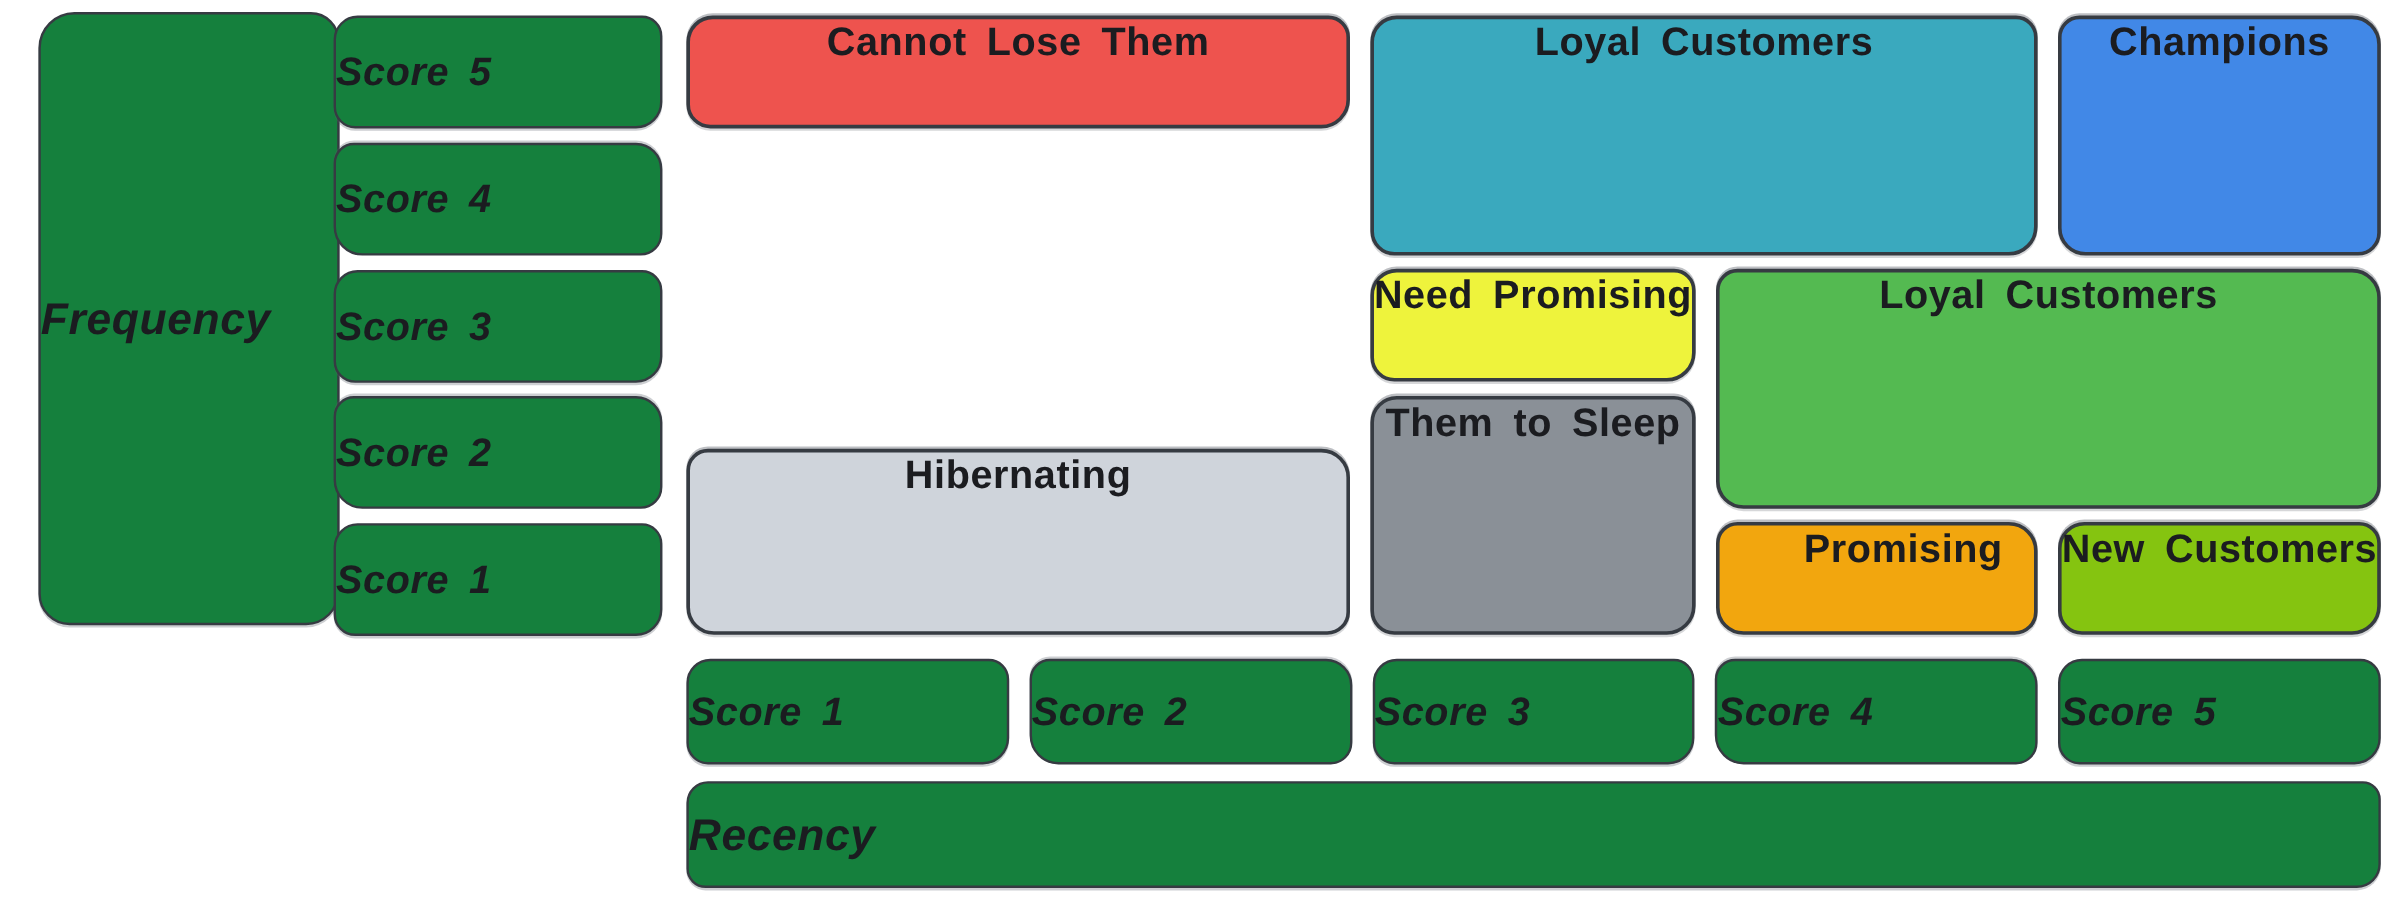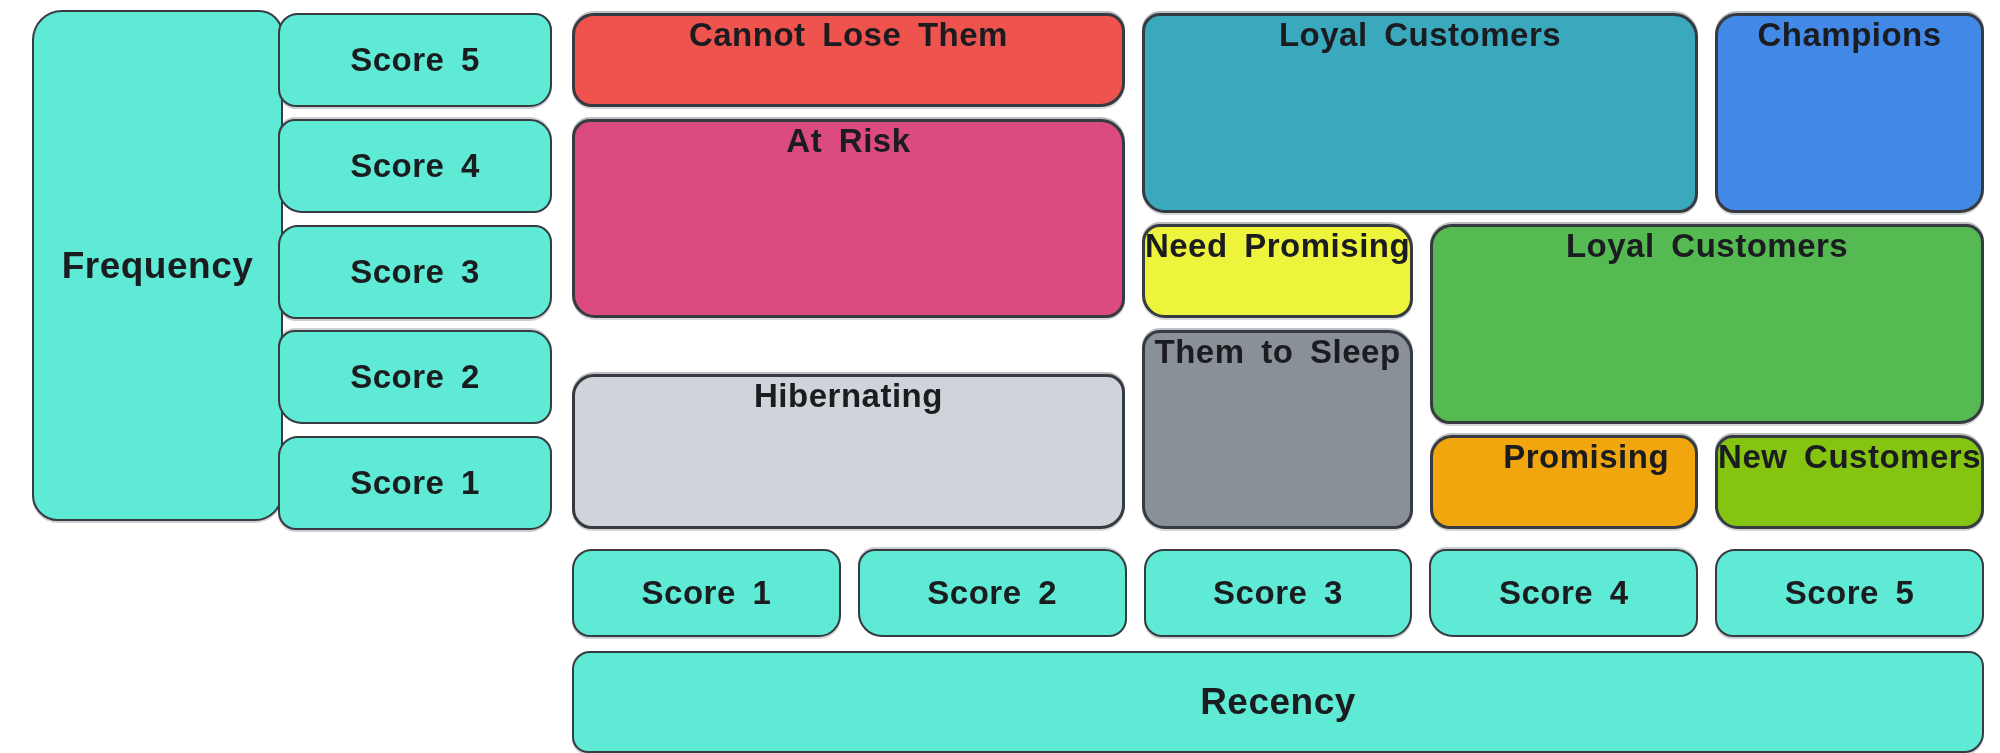--- a/index.html
+++ b/index.html
@@ -9,25 +9,26 @@
     height: 753px;
     background: #ffffff;
     font-family: "Liberation Sans", sans-serif;
     color: #1b1c20;
     overflow: hidden;
   }
   .box {
     box-sizing: border-box;
     display: flex;
     align-items: center;
-    justify-content: center;
-    background: #5eead4;
+    justify-content: flex-start;
+    background: #15803d;
     border: 2.5px solid #363b42;
     border-radius: 20px 17px 22px 18px;
     box-shadow: 0 2px 0 rgba(90,96,105,0.30);
+    font-style: italic;
   }
   .box.alt { border-radius: 17px 22px 18px 24px; box-shadow: 0 -2px 0 rgba(90,96,105,0.30); }
 
   
   #freq-axis {
     position: absolute; left: 32px; top: 10px;
     width: 251px; height: 511px;
     border-radius: 30px 24px 28px 26px;
   }
   
@@ -60,21 +61,21 @@
   .segment:nth-child(even) { border-radius: 18px 24px 19px 23px; }
   #recency-scores {
     margin-top: 20px;
     display: grid;
     grid-template-columns: repeat(5, 1fr);
     column-gap: 17px;
   }
   #recency-scores .box { height: 88px; }
   #recency-axis {
     margin-top: 14px;
-    height: 102px;
+    height: 89px;
     border-radius: 18px 15px 20px 16px;
   }
 
   .lbl {
     font-weight: 700;
     font-size: 33px;
     letter-spacing: 0.5px;
     word-spacing: 7px;
     white-space: nowrap;
   }
@@ -104,23 +105,20 @@
       </div>
       <div class="box">
         <span class="lbl">Score 1</span>
       </div>
     </div>
 
   <div id="main">
     <div id="grid">
         <div class="segment" style="background: rgb(238, 83, 78); grid-area: 1 / 1 / 2 / 3;">
           <span class="lbl">Cannot Lose Them</span>
-        </div>
-        <div class="segment" style="background: rgb(219, 74, 128); grid-area: 2 / 1 / 4 / 3;">
-          <span class="lbl">At Risk</span>
         </div>
         <div class="segment" style="background: rgb(207, 212, 219); grid-area: 4 / 1 / 6 / 3; margin-top: 44px;">
           <span class="lbl">Hibernating</span>
         </div>
         <div class="segment" style="background: rgb(58, 169, 190); grid-area: 1 / 3 / 3 / 5;">
           <span class="lbl">Loyal Customers</span>
         </div>
         <div class="segment" style="background: rgb(65, 136, 231); grid-area: 1 / 5 / 3 / 6;">
           <span class="lbl">Champions</span>
         </div>

